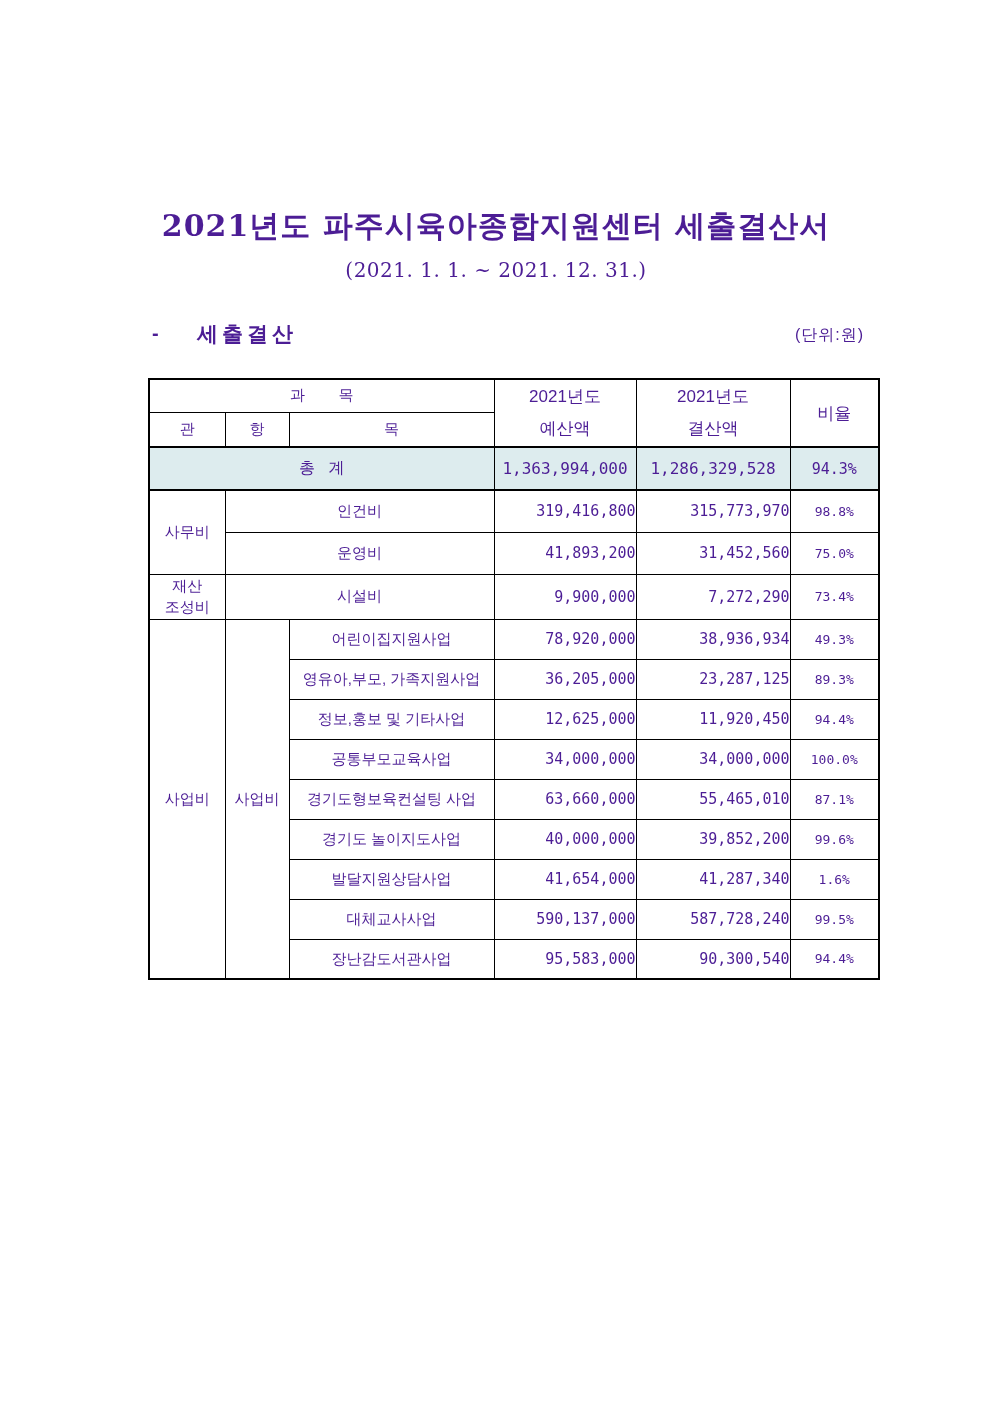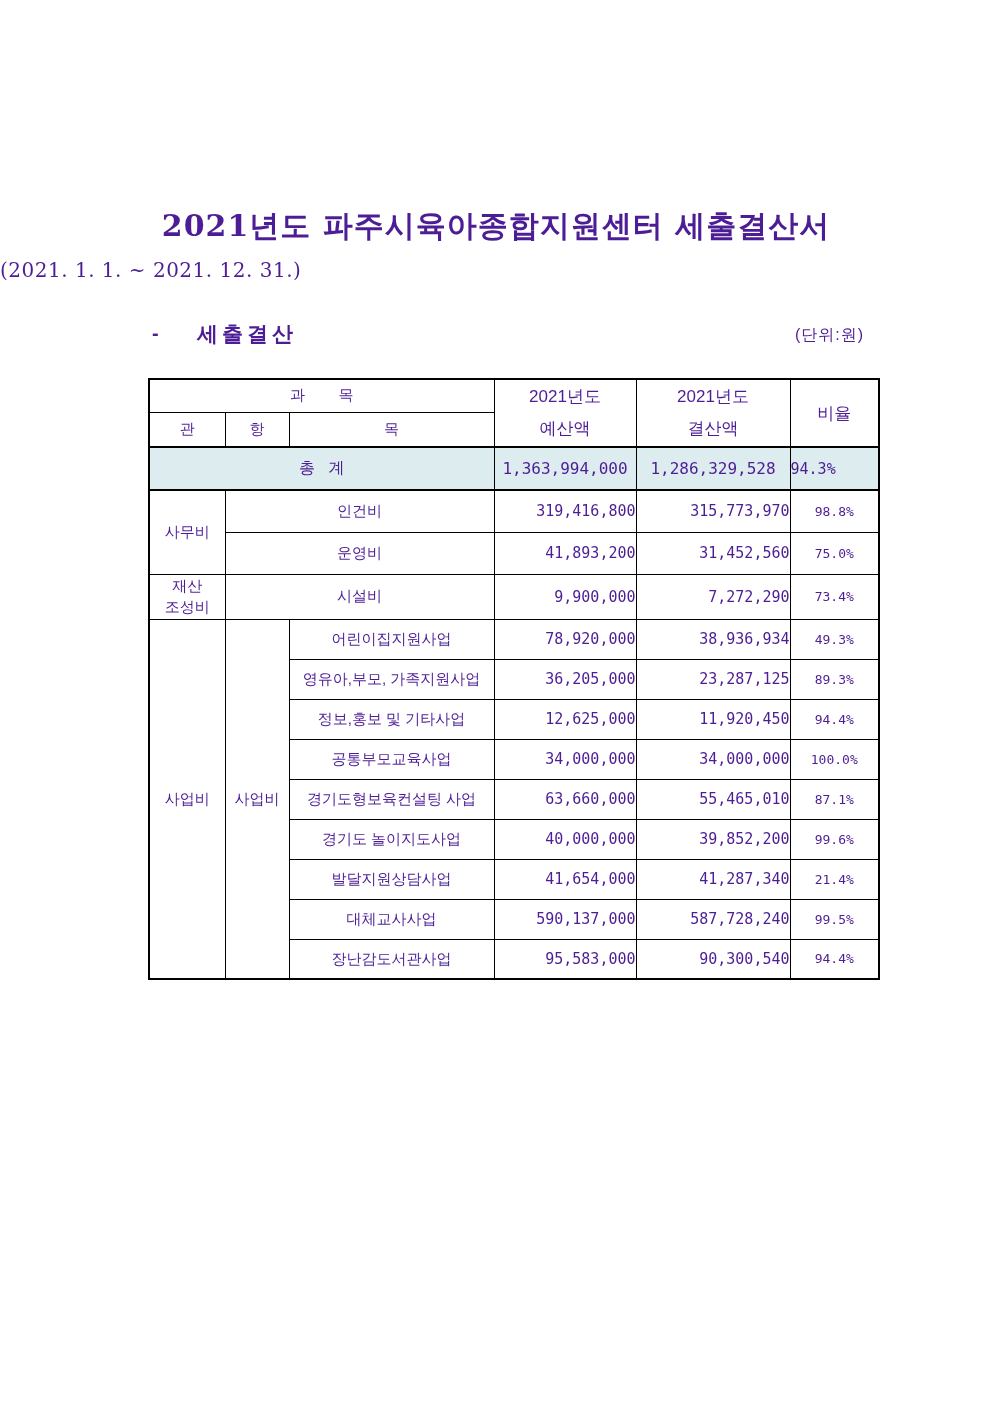--- a/index.html
+++ b/index.html
@@ -27,21 +27,21 @@
     font-family: "DejaVu Serif", "Liberation Serif", serif;
     font-weight: bold;
     font-size: 30px;
     letter-spacing: 1px;
   }
   .doc-period {
     position: absolute;
     top: 258px;
     left: 0;
     width: 100%;
-    text-align: left;
+    text-align: center;
     font-family: "DejaVu Serif", "Liberation Serif", serif;
     font-size: 20px;
     letter-spacing: 0.5px;
   }
 
   
   .section-row {
     position: absolute;
     top: 320px;
     left: 148px;
@@ -130,21 +130,21 @@
   }
   tr.hrow2 th { border-bottom: 2px solid #000; }
   .t-label { text-align: center; font-size: 16px; }
   .t-budget, .t-settle {
     text-align: center;
     padding: 0;
     font-size: 16px;
     font-family: "DejaVu Sans Mono", "Liberation Mono", monospace;
   }
   .t-ratio {
-    text-align: left;
+    text-align: center;
     padding: 0;
     font-size: 15px;
     font-family: "DejaVu Sans Mono", "Liberation Mono", monospace;
   }
 </style>
 </head>
 <body>
 
 <div class="page">
 
@@ -251,21 +251,21 @@
         <tr class="row-40">
           <td class="c-mok">경기도 놀이지도사업</td>
           <td class="c-budget">40,000,000</td>
           <td class="c-settle">39,852,200</td>
           <td class="c-ratio">99.6%</td>
         </tr>
         <tr class="row-40">
           <td class="c-mok">발달지원상담사업</td>
           <td class="c-budget">41,654,000</td>
           <td class="c-settle">41,287,340</td>
-          <td class="c-ratio">21.4%</td>
+          <td class="c-ratio">1.6%</td>
         </tr>
         <tr class="row-40">
           <td class="c-mok">대체교사사업</td>
           <td class="c-budget">590,137,000</td>
           <td class="c-settle">587,728,240</td>
           <td class="c-ratio">99.5%</td>
         </tr>
         <tr class="row-40">
           <td class="c-mok">장난감도서관사업</td>
           <td class="c-budget">95,583,000</td>

